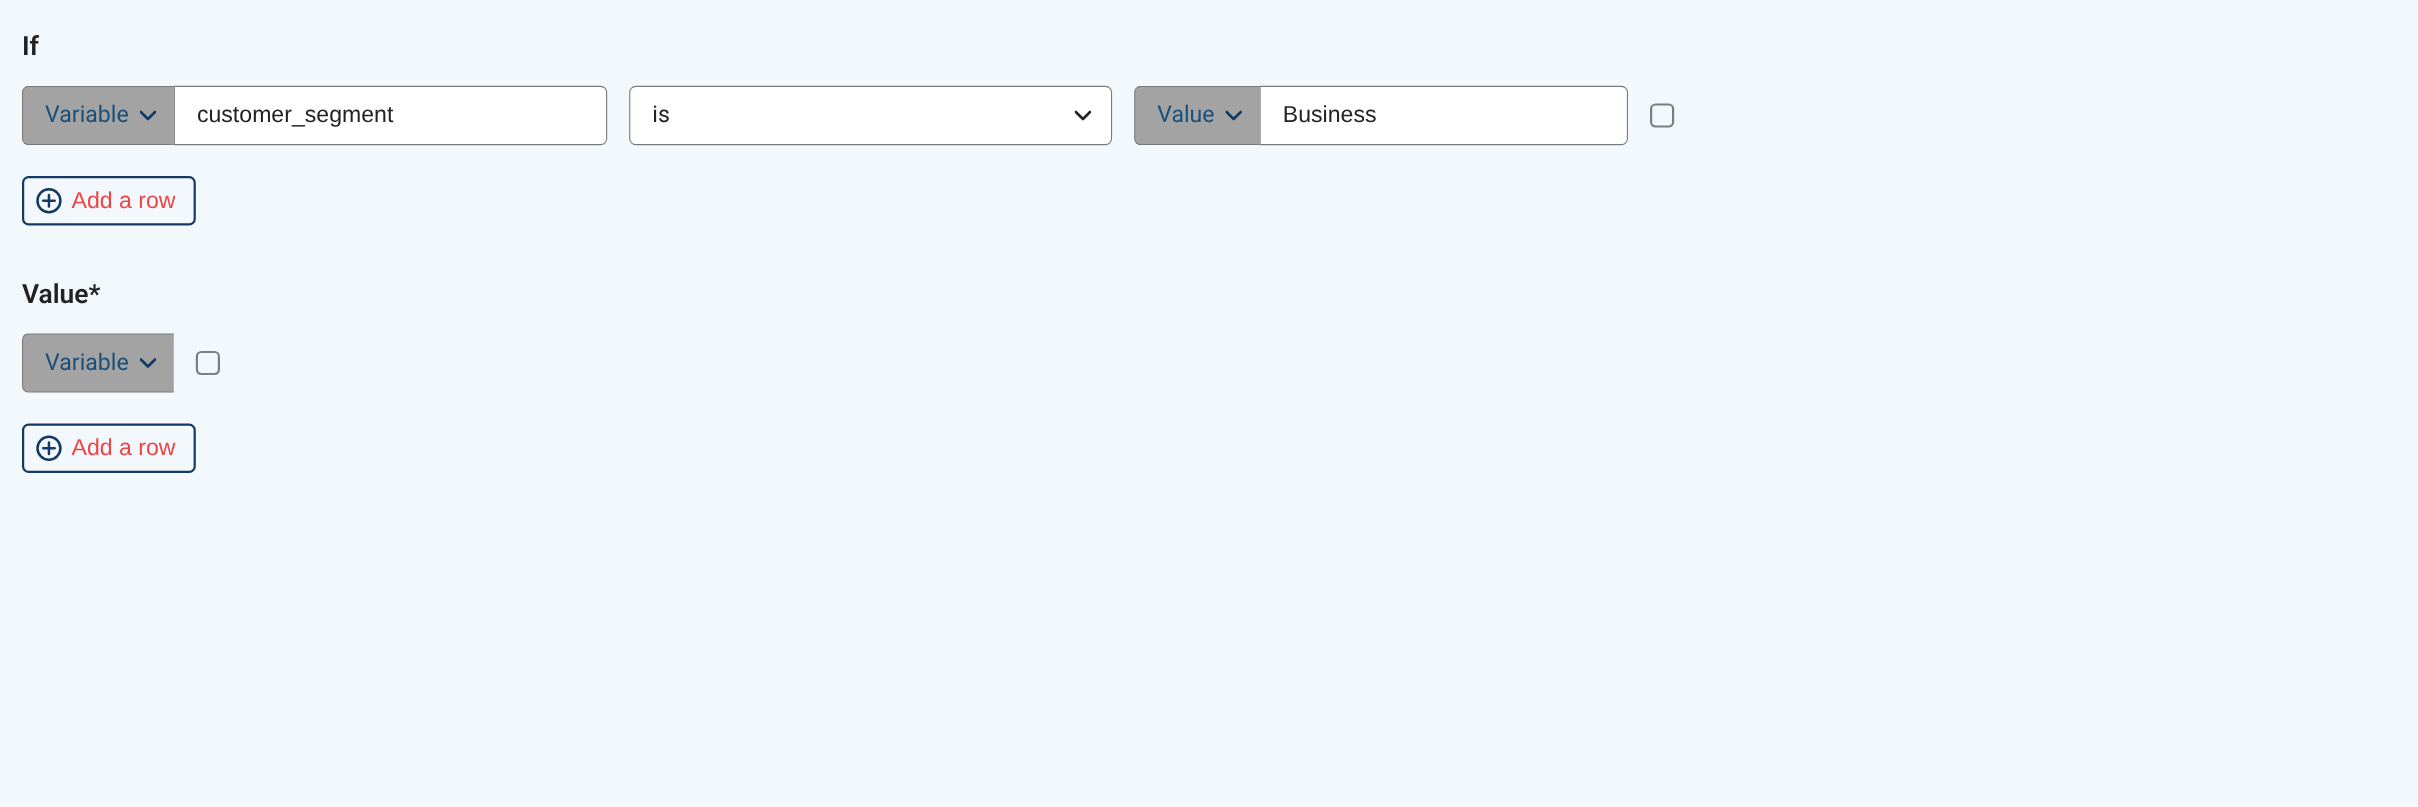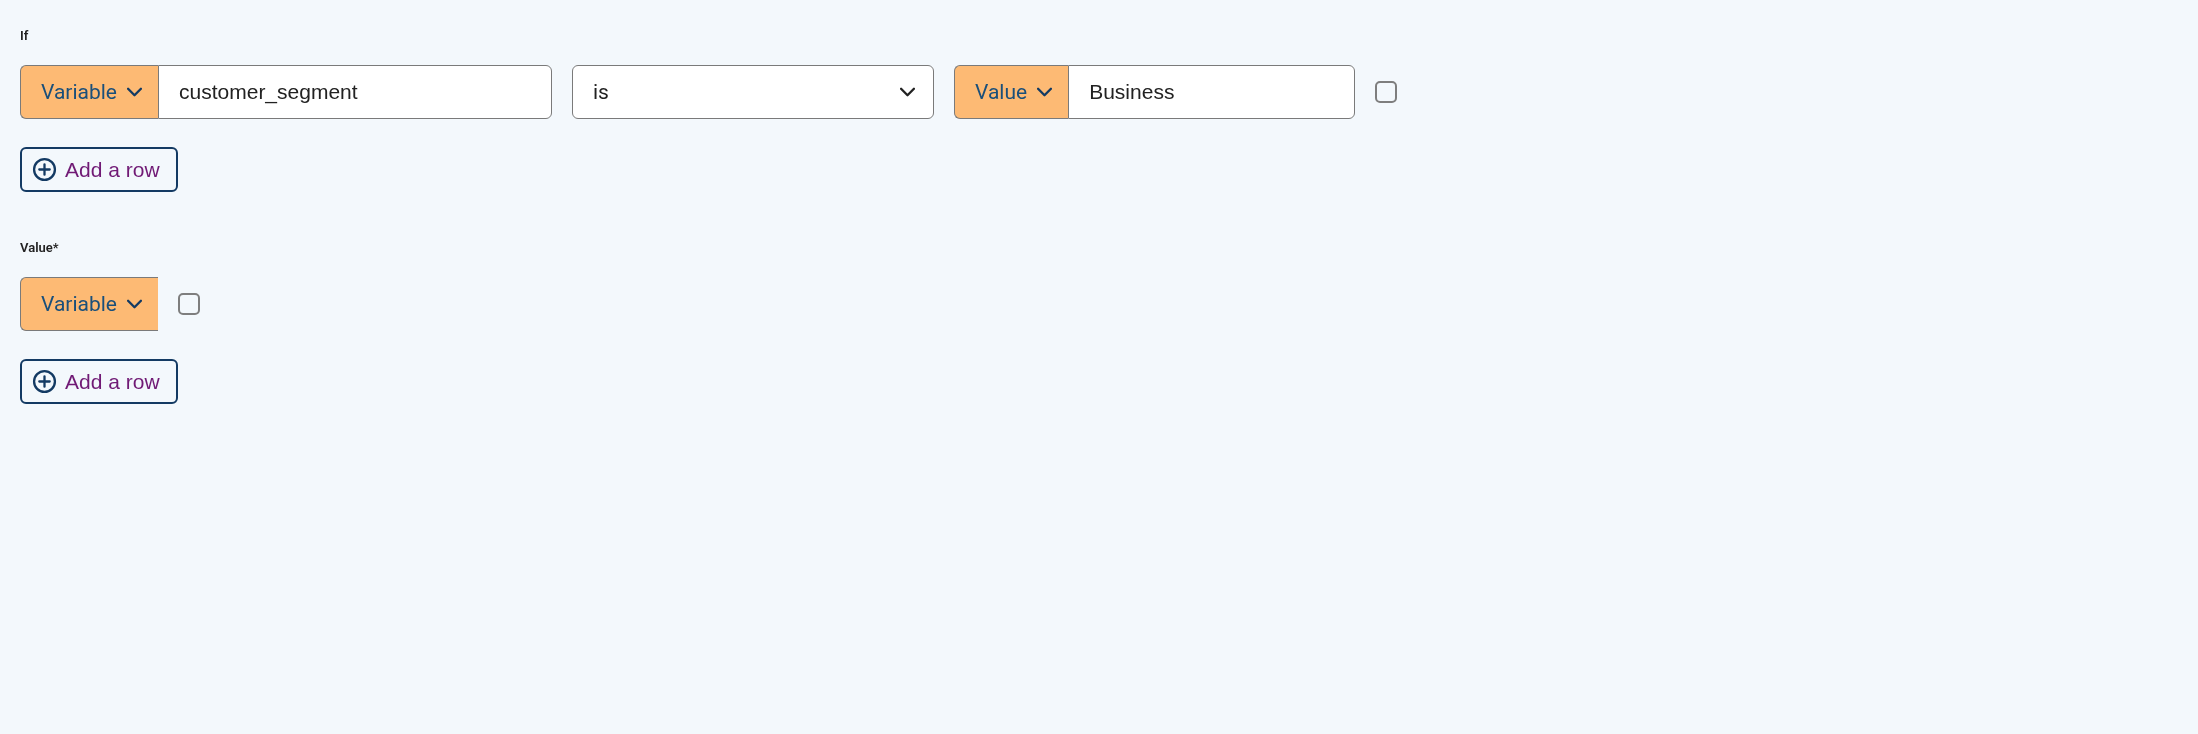--- a/index.html
+++ b/index.html
@@ -6,21 +6,21 @@
       box-sizing: border-box;
       margin: 0;
       padding: 0;
     }
     body {
       background: #f3f8fc;
       font-family: -apple-system, BlinkMacSystemFont, "Segoe UI", Roboto, "Helvetica Neue", Arial, sans-serif;
       padding: 28px 20px;
     }
     .section-label {
-      font-size: 13px;
+      font-size: 24px;
       font-weight: 600;
       color: #222;
       margin-bottom: 22px;
     }
     .rule-section {
       margin-bottom: 48px;
     }
     .row {
       display: flex;
       align-items: center;
@@ -28,21 +28,21 @@
       margin-bottom: 28px;
     }
     .combo {
       display: flex;
       height: 54px;
     }
     .combo-left {
       display: flex;
       align-items: center;
       gap: 10px;
-      background: #fdba74;
+      background: #a3a3a3;
       border: 1px solid #7a7a7a;
       border-right: none;
       border-radius: 6px 0 0 6px;
       padding: 0 16px 0 20px;
       cursor: pointer;
       white-space: nowrap;
     }
     .combo-left-text {
       color: #1a4f7a;
       font-size: 21px;
@@ -54,60 +54,60 @@
       padding: 0 20px;
       font-size: 21px;
       color: #222;
       outline: none;
       height: 100%;
     }
     .variable-input {
       width: 394px;
     }
     .value-input {
-      width: 287px;
+      width: 335px;
     }
     .select-box {
       display: flex;
       align-items: center;
       justify-content: space-between;
       border: 1px solid #7a7a7a;
       border-radius: 6px;
       background: #fff;
       height: 54px;
       padding: 0 18px 0 20px;
       cursor: pointer;
     }
     .select-text {
       font-size: 21px;
       color: #222;
     }
     .operator-select {
-      width: 362px;
+      width: 439px;
     }
     .checkbox {
       width: 22px;
       height: 22px;
       border: 2px solid #7e7e7e;
       border-radius: 5px;
       background: transparent;
       cursor: pointer;
       flex-shrink: 0;
     }
     .add-row-button {
       display: inline-flex;
       align-items: center;
       gap: 8px;
       border: 2px solid #133a63;
       border-radius: 6px;
       background: transparent;
       padding: 8px 16px 8px 10px;
       cursor: pointer;
       font-size: 21px;
-      color: #701a75;
+      color: #ef4444;
     }
     .chevron-icon {
       width: 15px;
       height: 10px;
       flex-shrink: 0;
     }
     .plus-circle-icon {
       width: 25px;
       height: 25px;
       flex-shrink: 0;

